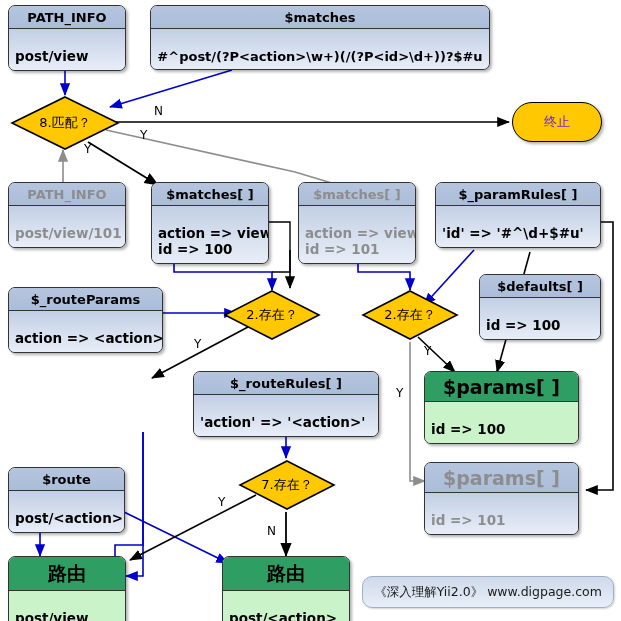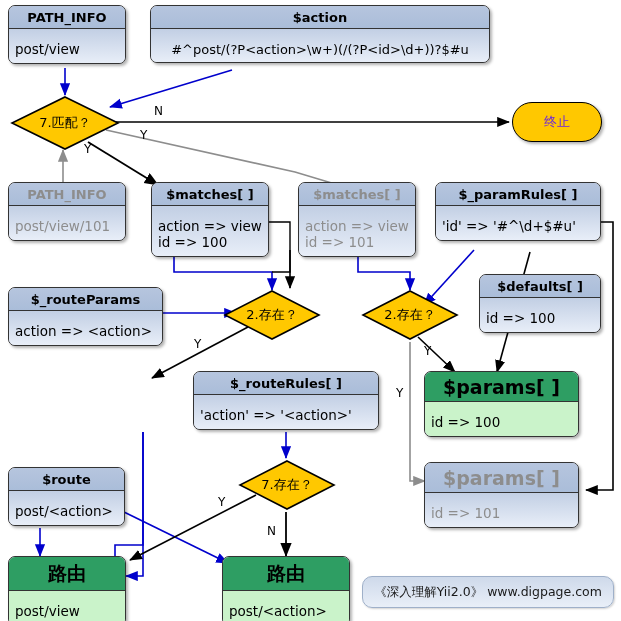--- a/index.html
+++ b/index.html
@@ -42,25 +42,26 @@
     font-size: 13px;
     text-align: center;
     padding: 4px 4px 3px 4px;
     background: linear-gradient(to bottom, #b6c5de 0%, #aabdd9 100%);
     border-bottom: 1px solid #333333;
     color: #000000;
     white-space: nowrap;
   }
   .rec .bd {
     font-size: 13.5px;
-    padding: 13px 6px 5px 6px;
+    padding: 20px 6px 5px 6px;
     background: linear-gradient(to bottom, #c2cfe4 0%, #e8eef8 100%);
     color: #000000;
     line-height: 1.18;
     white-space: nowrap;
+    font-weight: bold;
   }
   
   .rec.ghost .hd { color: #8d8d8d; }
   .rec.ghost .bd { color: #8d8d8d; }
 
   
   .rec.green .hd {
     background: #2e9e63;
     color: #000000;
     font-size: 19px;
@@ -209,29 +210,29 @@
   <div class="elabel" style="left:396px; top:386px;">Y</div>
   <div class="elabel" style="left:218px; top:495px;">Y</div>
   <div class="elabel" style="left:267px; top:524px;">N</div>
 
   <div class="node rec" style="left:8px; top:5px; width:118px;">
     <div class="hd">PATH_INFO</div>
     <div class="bd">post/view</div>
   </div>
 
   <div class="node rec" style="left:150px; top:5px; width:340px;">
-    <div class="hd">$action</div>
+    <div class="hd">$matches</div>
     <div class="bd" style="text-align:center; font-size:13px;">#^post/(?P&lt;action&gt;\w+)(/(?P&lt;id&gt;\d+))?$#u</div>
   </div>
 
   <div class="node diamond" style="left:10px; top:95px; width:110px; height:56px;">
     <svg class="shape" viewBox="0 0 110 56" preserveAspectRatio="none">
       <polygon points="55,2 108,28 55,54 2,28" fill="#ffc800" stroke="#000000" stroke-width="1.6"></polygon>
     </svg>
-    <div class="lbl">7.匹配？</div>
+    <div class="lbl">8.匹配？</div>
   </div>
 
   <div class="node terminator" style="left:512px; top:102px; width:90px; height:40px;">
     <span>终止</span>
   </div>
 
   <div class="node rec ghost" style="left:8px; top:182px; width:118px;">
     <div class="hd">PATH_INFO</div>
     <div class="bd">post/view/101</div>
   </div>

